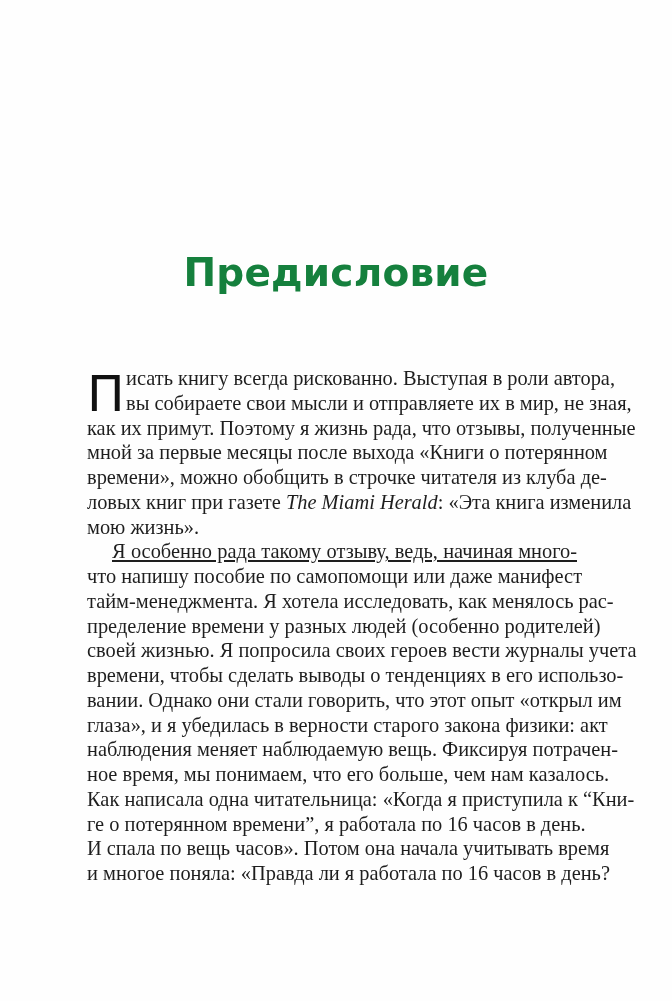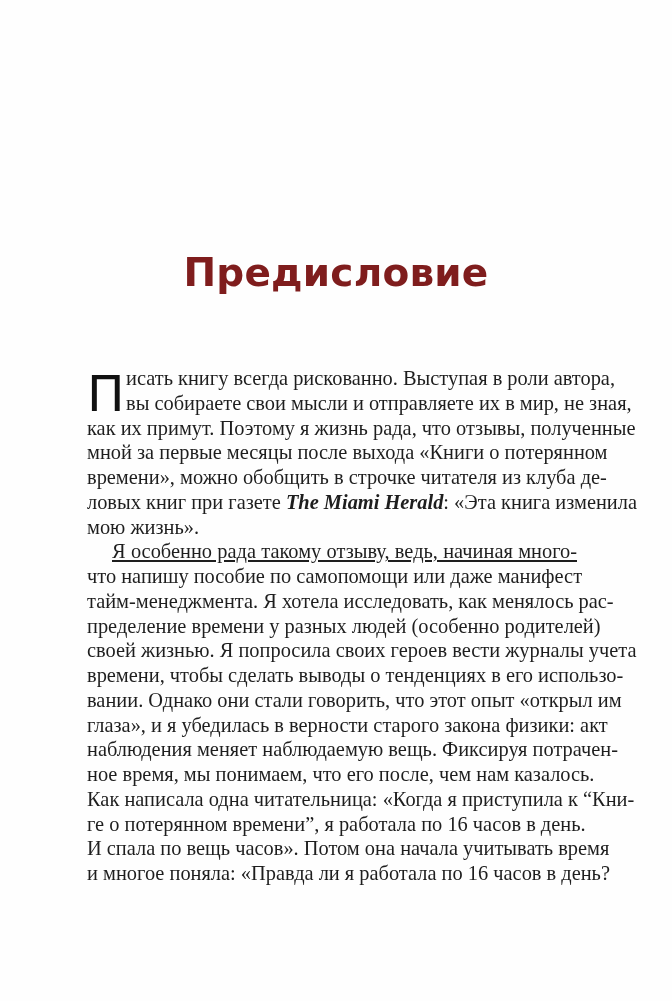--- a/index.html
+++ b/index.html
@@ -23,21 +23,21 @@
     .chapter-title {
       position: absolute;
       left: 0;
       top: 247px;
       width: 672px;
       text-align: center;
       font-family: "DejaVu Sans", sans-serif;
       font-weight: bold;
       font-size: 39px;
       line-height: 52px;
-      color: #7f1d1d;
+      color: #15803d;
       letter-spacing: 0.2px;
       margin: 0;
     }
     .body-text {
       position: absolute;
       left: 87px;
       top: 366px;
       width: 490px;
       font-family: "Liberation Serif", serif;
       font-size: 20.4px;
@@ -64,21 +64,21 @@
     .dropcap {
       position: absolute;
       left: 0;
       top: 6px;
       font-family: "DejaVu Sans", sans-serif;
       font-size: 50px;
       line-height: 44px;
       color: #111111;
       font-weight: normal;
     }
-    .it { font-style: italic; font-weight: bold; }
+    .it { font-style: italic; }
   </style>
 </head>
 <body>
 
 <div class="page">
 
   <h1 class="chapter-title">Предисловие</h1>
 
   <div class="body-text">
 
@@ -97,21 +97,21 @@
     <div>
       <span class="line indent">Я особенно рада такому отзыву, ведь, начиная много-</span>
       <span class="line">что напишу пособие по самопомощи или даже манифест</span>
       <span class="line">тайм-менеджмента. Я хотела исследовать, как менялось рас-</span>
       <span class="line">пределение времени у разных людей (особенно родителей)</span>
       <span class="line">своей жизнью. Я попросила своих героев вести журналы учета</span>
       <span class="line">времени, чтобы сделать выводы о тенденциях в его использо-</span>
       <span class="line">вании. Однако они стали говорить, что этот опыт «открыл им</span>
       <span class="line">глаза», и я убедилась в верности старого закона физики: акт</span>
       <span class="line">наблюдения меняет наблюдаемую вещь. Фиксируя потрачен-</span>
-      <span class="line">ное время, мы понимаем, что его после, чем нам казалось.</span>
+      <span class="line">ное время, мы понимаем, что его больше, чем нам казалось.</span>
       <span class="line">Как написала одна читательница: «Когда я приступила к “Кни-</span>
       <span class="line">ге о потерянном времени”, я работала по 16 часов в день.</span>
       <span class="line">И спала по вещь часов». Потом она начала учитывать время</span>
       <span class="line">и многое поняла: «Правда ли я работала по 16 часов в день?</span>
     </div>
 
   </div>
 </div>
 
 </body></html>

